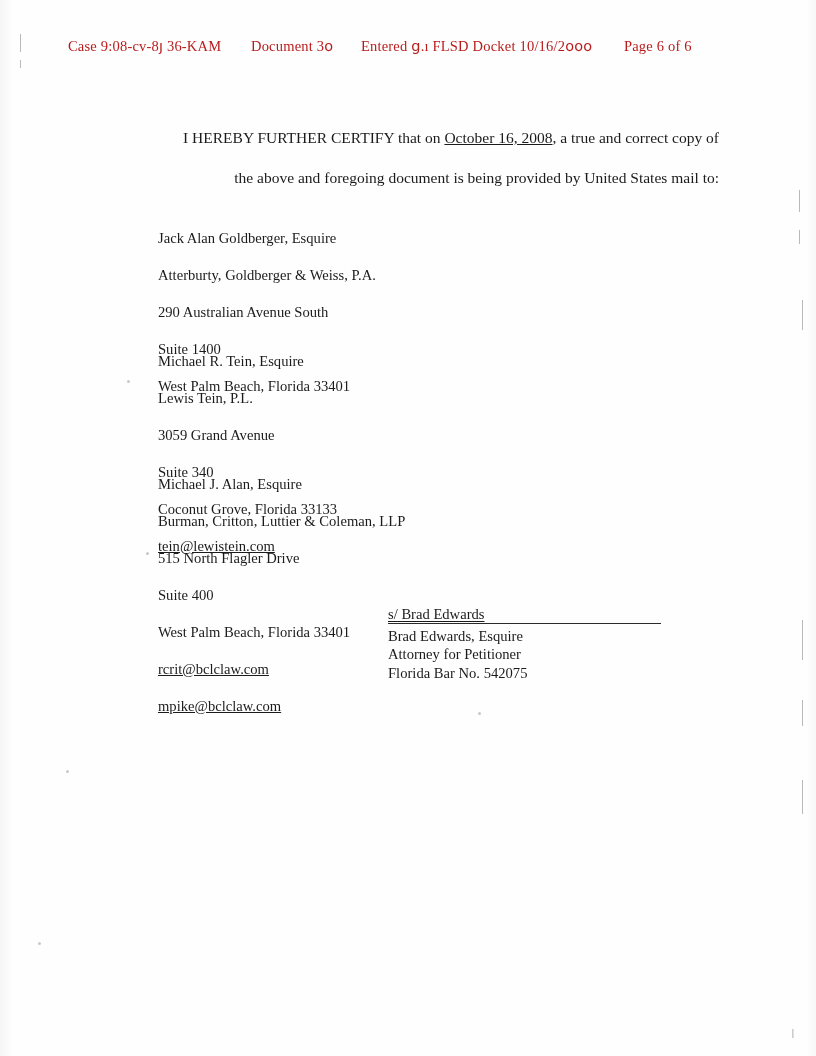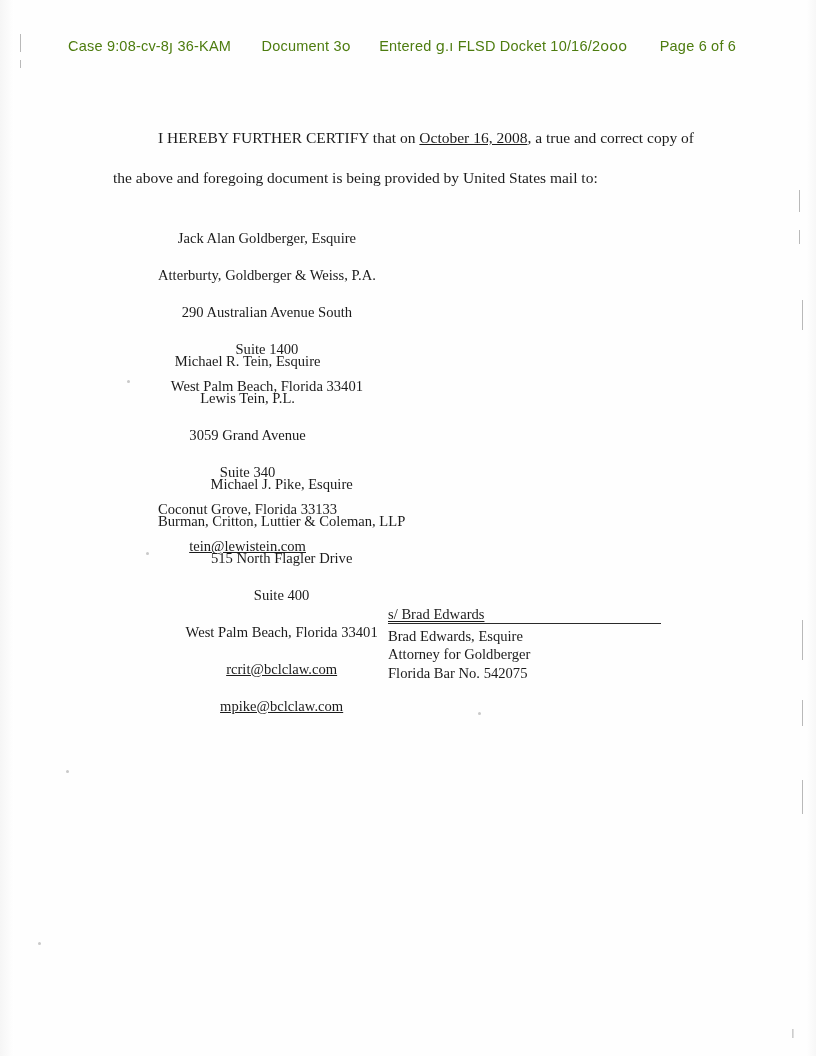--- a/index.html
+++ b/index.html
@@ -45,54 +45,55 @@
     position: absolute;
     background: #c9c9c9;
     border-radius: 50%;
   }
 
   .header-stamp {
     position: absolute;
     top: 38px;
     left: 68px;
     right: 60px;
-    font-family: Liberation Sans, sans-serif;
+    font-family: Liberation Serif, serif;
     font-size: 14.5px;
-    color: #4d7c0f;
+    color: #b91c1c;
     letter-spacing: .2px;
     white-space: nowrap;
   }
   .header-stamp span { display: inline-block; }
   .hs-gap-1 { width: 22px; }
   .hs-gap-2 { width: 20px; }
   .hs-gap-3 { width: 24px; }
 
   .body-text {
     position: absolute;
     left: 113px;
-    right: 110px;
+    right: 97px;
     top: 118px;
     font-size: 15.5px;
     line-height: 40px;
+    text-align: right;
   }
   .indent { display: inline-block; width: 45px; }
   .u { text-decoration: underline; }
 
   .addr-block {
     position: absolute;
     left: 158px;
     font-size: 14.6px;
     line-height: 18.5px;
     white-space: pre-line;
   }
   .addr-1 { top: 210px; }
   .addr-2 { top: 333px; }
   .addr-3 { top: 456px; }
 
-  .addr-line { display: block; text-align: center; }
+  .addr-line { display: block; }
   .email { text-decoration: underline; }
 
   .sig-block {
     position: absolute;
     left: 388px;
     top: 605px;
     font-size: 14.6px;
     line-height: 18.5px;
   }
   .sig-name {
@@ -167,32 +168,32 @@
   <div class="addr-block addr-2">
     <span class="addr-line">Michael R. Tein, Esquire</span>
     <span class="addr-line">Lewis Tein, P.L.</span>
     <span class="addr-line">3059 Grand Avenue</span>
     <span class="addr-line">Suite 340</span>
     <span class="addr-line">Coconut Grove, Florida  33133</span>
     <span class="addr-line email">tein@lewistein.com</span>
   </div>
 
   <div class="addr-block addr-3">
-    <span class="addr-line">Michael J. Pike, Esquire</span>
+    <span class="addr-line">Michael J. Alan, Esquire</span>
     <span class="addr-line">Burman, Critton, Luttier &amp; Coleman, LLP</span>
     <span class="addr-line">515 North Flagler Drive</span>
     <span class="addr-line">Suite 400</span>
     <span class="addr-line">West Palm Beach, Florida  33401</span>
     <span class="addr-line email">rcrit@bclclaw.com</span>
     <span class="addr-line email">mpike@bclclaw.com</span>
   </div>
 
   <div class="sig-block">
     <span class="sig-name">s/ Brad Edwards</span>
     <span class="sig-rule"></span>
     <span class="sig-line">Brad Edwards, Esquire</span>
-    <span class="sig-line">Attorney for Goldberger</span>
+    <span class="sig-line">Attorney for Petitioner</span>
     <span class="sig-line">Florida Bar No. 542075</span>
   </div>
 
   <div class="footer-mark">|</div>
 
 </div>
 
 </body></html>

